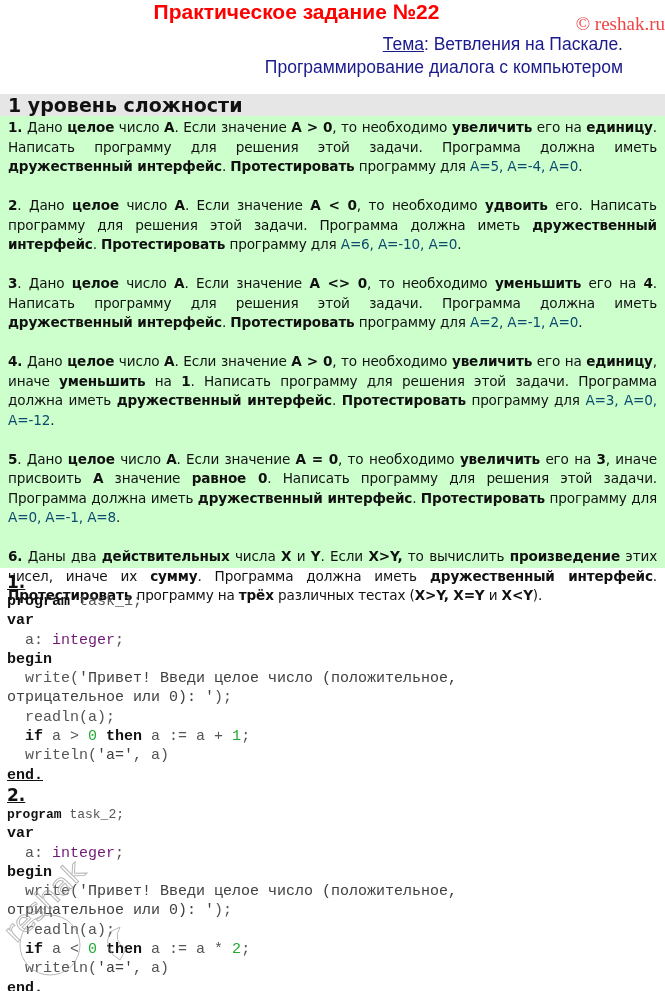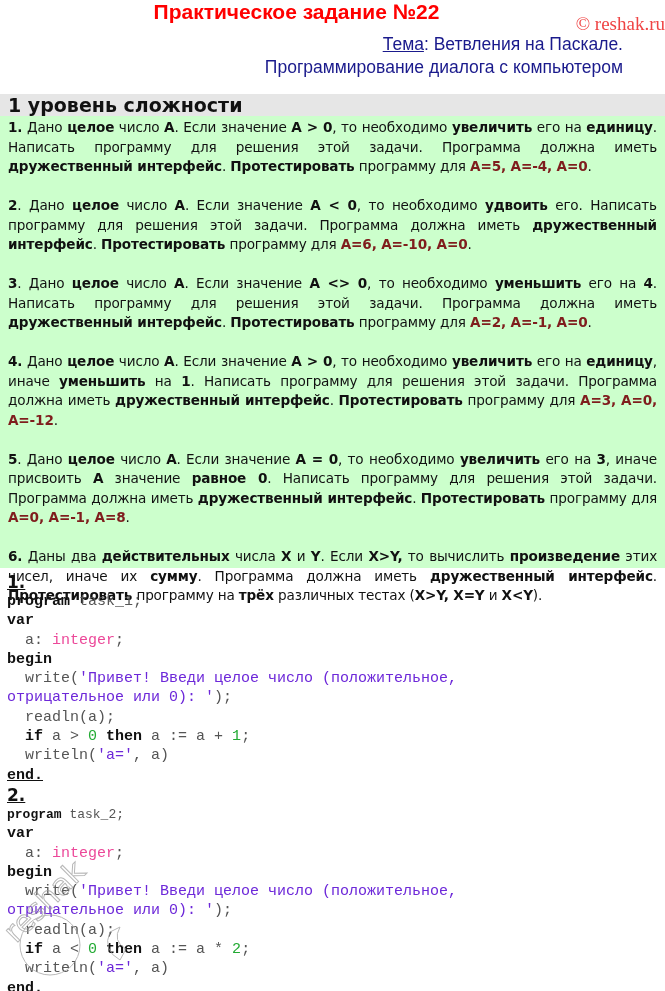--- a/index.html
+++ b/index.html
@@ -17,29 +17,29 @@
   .topic .lbl { text-decoration: underline; }
   .topic .line { position: relative; left: -42px; display: block; }
   .level-bar { position: absolute; top: 94px; left: 0; width: 665px; height: 22px;
                background: #e6e6e6; font-weight: bold; font-size: 19px; color: #111;
                line-height: 22px; padding-left: 8px; box-sizing: border-box; }
   .tasks { position: absolute; top: 116px; left: 0; width: 665px; height: 452px;
            background: #ccffcc; box-sizing: border-box; padding: 0 8px; }
   .task { font-size: 13.6px; color: #111; line-height: 19.5px; text-align: justify;
           margin: 0 0 19.5px 0; letter-spacing: -0.15px; }
   .task b { font-weight: bold; }
-  .task .v { color: #7f1d1d; font-weight: bold; }
+  .task .v { color: #0c4a6e; font-weight: normal; }
   .code-wrap { position: absolute; top: 572px; left: 7px; width: 650px; }
   .num { font-family: "DejaVu Sans", sans-serif; font-weight: bold; font-size: 17px;
          text-decoration: underline; line-height: 20px; color: #111; height: 20px; }
   .code { font-family: "Liberation Mono", monospace; font-size: 15px; line-height: 19.3px;
           color: #555; white-space: pre; }
   .kw { color: #111; font-weight: bold; text-align: right; }
-  .ty { color: #ec4899; }
-  .st { color: #6d28d9; }
+  .ty { color: #701a75; }
+  .st { color: #404040; }
   .nm { color: #22aa33; }
   .u { text-decoration: underline; }
   .watermark { position: absolute; left: 0; top: 860px; width: 150px; height: 131px;
                pointer-events: none; }
 </style>
 </head>
 <body>
 
 <div class="title"><span>Практическое задание №22</span></div>
 <div class="copyright">© reshak.ru</div>

